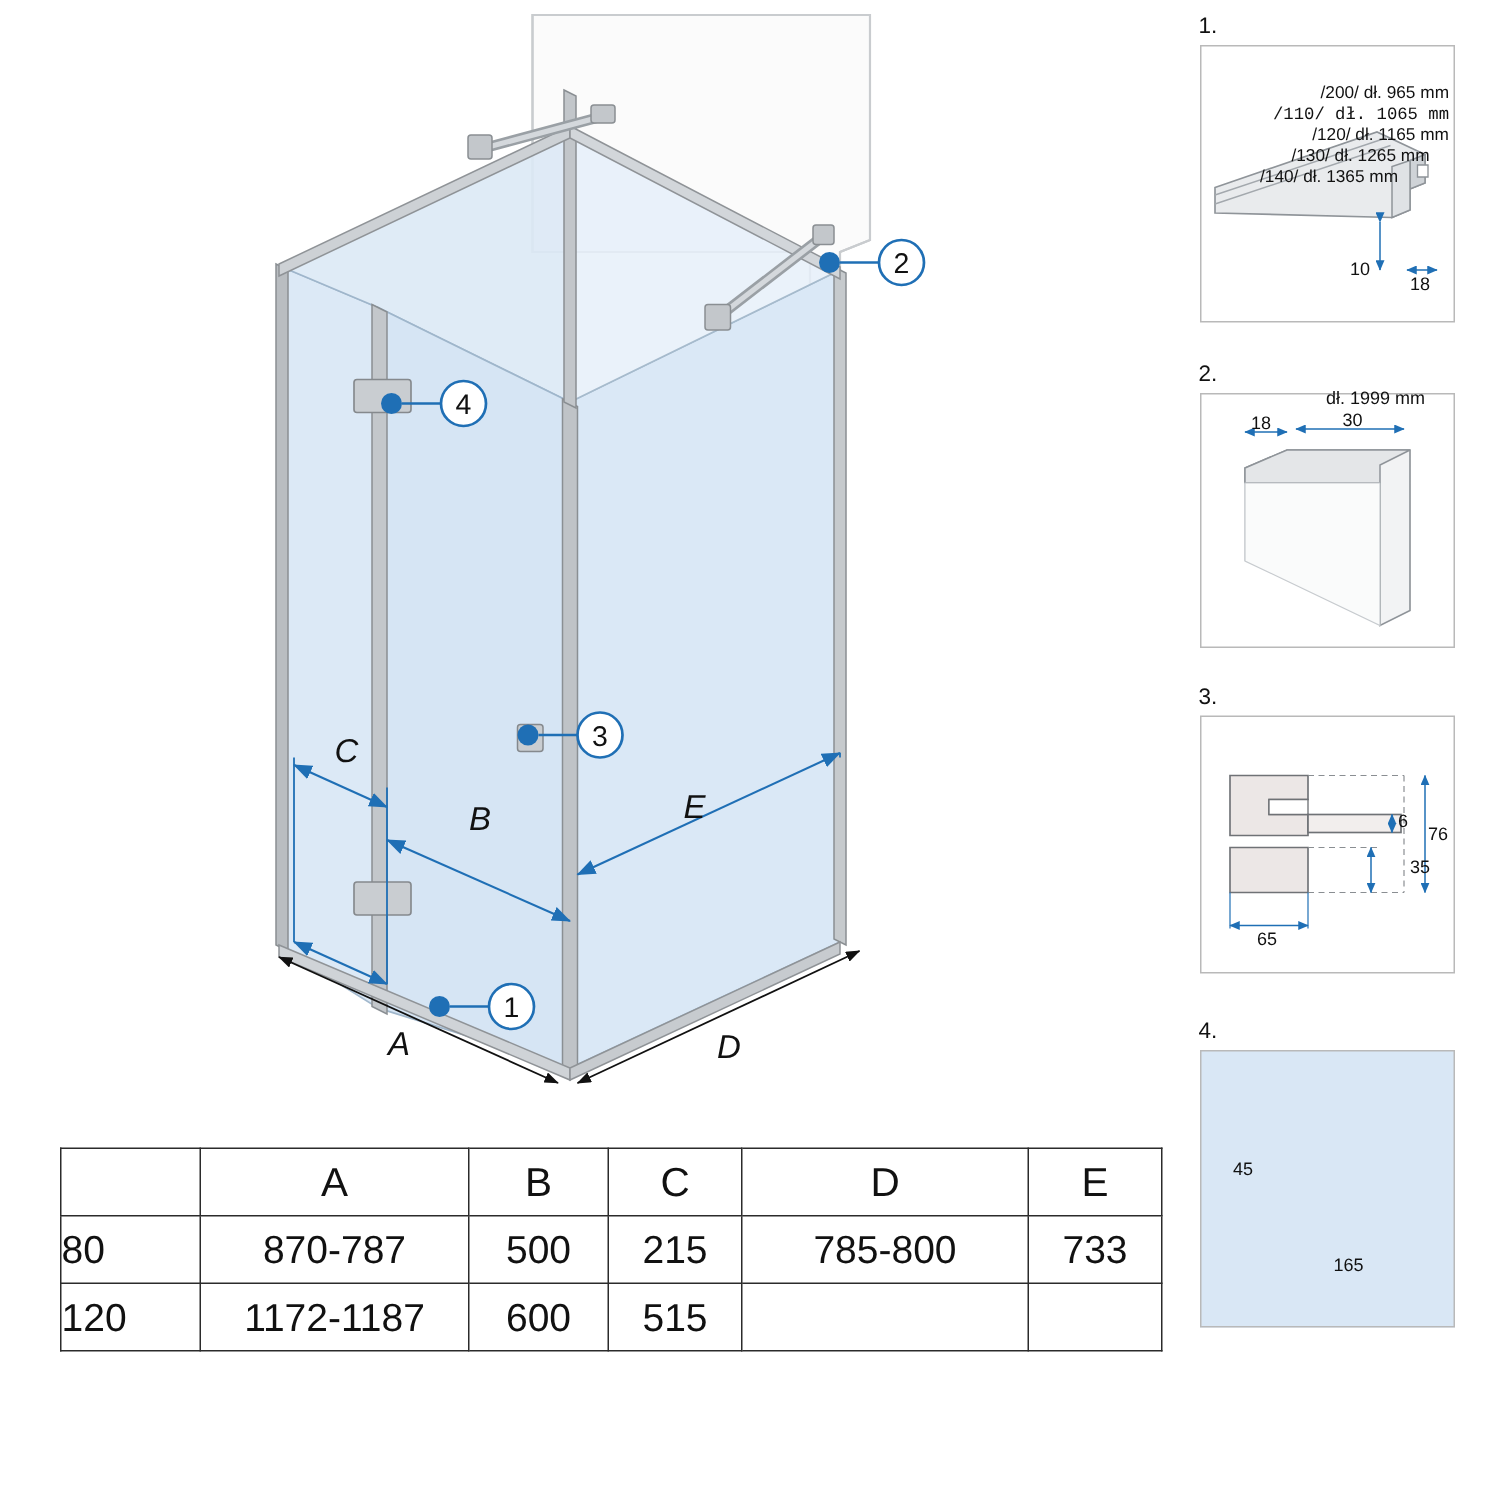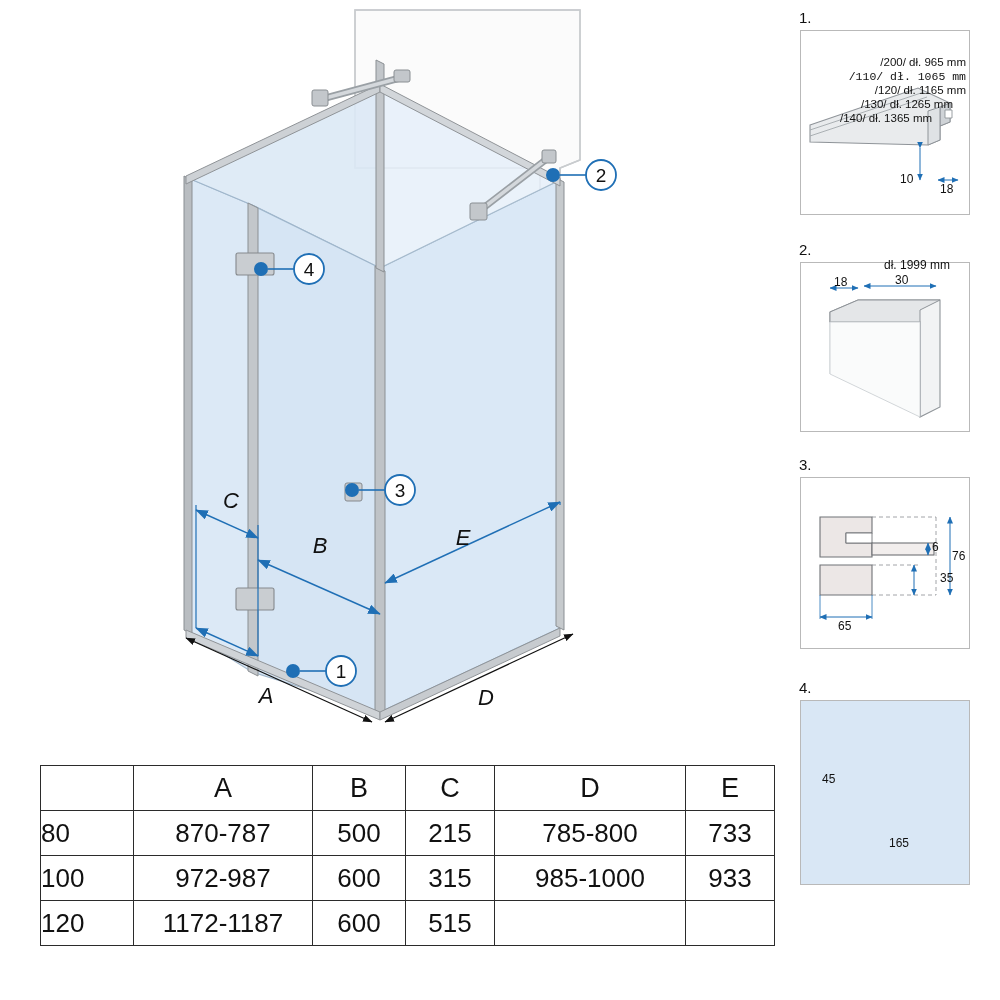--- a/index.html
+++ b/index.html
@@ -377,28 +377,20 @@
     <tbody>
       <tr>
         <td class="size-cell">80</td>
         <td>870-787</td>
         <td>500</td>
         <td>215</td>
         <td>785-800</td>
         <td>733</td>
       </tr>
       <tr>
-        <td class="size-cell">100</td>
-        <td>972-987</td>
-        <td>600</td>
-        <td>315</td>
-        <td>985-1000</td>
-        <td>933</td>
-      </tr>
-      <tr>
         <td class="size-cell">120</td>
         <td>1172-1187</td>
         <td>600</td>
         <td>515</td>
         <td class="empty"></td>
         <td class="empty"></td>
       </tr>
     </tbody>
   </table>
 

